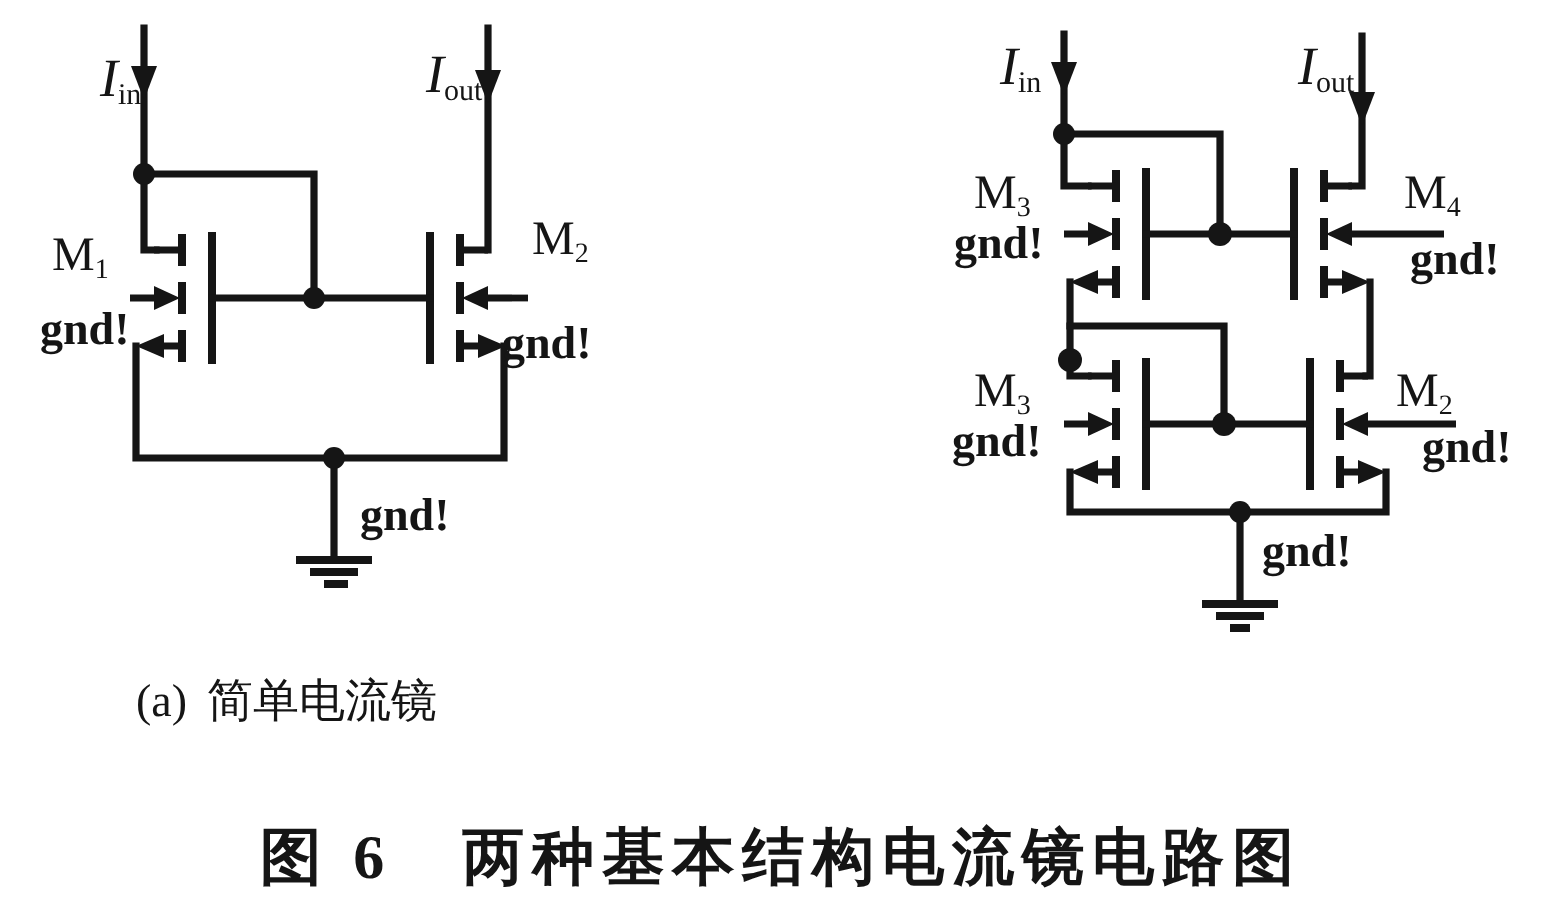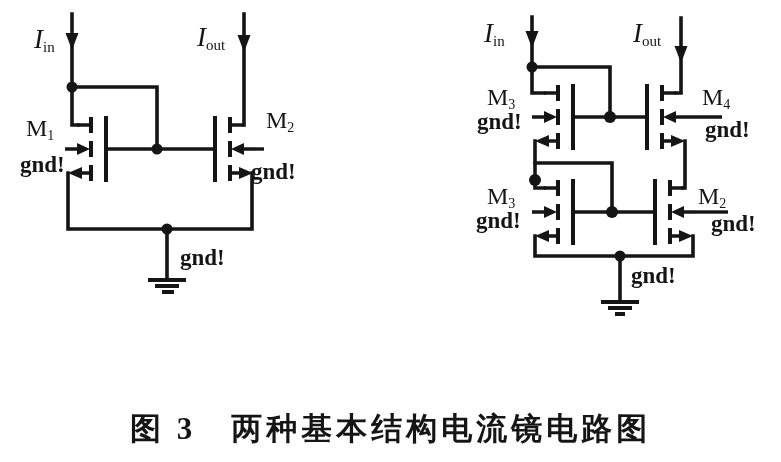--- a/index.html
+++ b/index.html
@@ -5,21 +5,21 @@
   html,body{margin:0;padding:0;background:#ffffff;}
   #fig{position:relative;width:781px;height:462px;background:#ffffff;overflow:hidden;
        font-family:"Liberation Serif",serif;color:#151515;}
   svg{position:absolute;left:0;top:0;}
   .wire{stroke:#151515;stroke-width:3.6;fill:none;stroke-linecap:square;stroke-linejoin:miter;}
   .bars{stroke:#151515;stroke-width:4;fill:none;stroke-linecap:butt;}
   .leads{stroke:#151515;stroke-width:3.4;fill:none;stroke-linecap:butt;}
   .fl{fill:#151515;stroke:none;}
   .gbar{stroke:#151515;stroke-width:4;fill:none;stroke-linecap:butt;}
   .lbl{position:absolute;white-space:nowrap;line-height:1;}
-  .cur{font-size:27px;font-style:normal;}
+  .cur{font-size:27px;font-style:normal;margin-left:16px;}
   .cur i{font-style:italic;font-weight:500;}
   .cur sub{font-size:15px;font-style:normal;vertical-align:-4px;letter-spacing:0;}
   .mlbl{font-size:24px;}
   .mlbl sub{font-size:14px;vertical-align:-4px;}
   .gnd{font-size:23px;font-weight:bold;}
   .cap{font-size:23px;}
   .cap .pfx{margin-right:10px;}
   .title{position:absolute;left:0;top:408px;width:781px;text-align:center;
          font-size:31px;font-weight:bold;letter-spacing:4px;}
 </style>
@@ -93,28 +93,29 @@
     </g>
   </svg>
 
   <div class="lbl cur" style="left:34px;top:26px"><i>I</i><sub>in</sub></div>
   <div class="lbl cur" style="left:197px;top:24px"><i>I</i><sub>out</sub></div>
   <div class="lbl mlbl" style="left:26px;top:116px"><span>M</span><sub>1</sub></div>
   <div class="lbl mlbl" style="left:266px;top:108px"><span>M</span><sub>2</sub></div>
   <div class="lbl gnd" style="left:20px;top:153px">gnd!</div>
   <div class="lbl gnd" style="left:251px;top:160px">gnd!</div>
   <div class="lbl gnd" style="left:180px;top:246px">gnd!</div>
+  <div class="lbl cap" style="left:68px;top:339px"><span class="pfx">(a)</span><span>简单电流镜</span></div>
 
   <div class="lbl cur" style="left:484px;top:20px"><i>I</i><sub>in</sub></div>
   <div class="lbl cur" style="left:633px;top:20px"><i>I</i><sub>out</sub></div>
   <div class="lbl mlbl" style="left:487px;top:85px"><span>M</span><sub>3</sub></div>
   <div class="lbl mlbl" style="left:702px;top:85px"><span>M</span><sub>4</sub></div>
   <div class="lbl mlbl" style="left:487px;top:184px"><span>M</span><sub>3</sub></div>
   <div class="lbl mlbl" style="left:698px;top:184px"><span>M</span><sub>2</sub></div>
   <div class="lbl gnd" style="left:477px;top:110px">gnd!</div>
   <div class="lbl gnd" style="left:705px;top:118px">gnd!</div>
   <div class="lbl gnd" style="left:476px;top:209px">gnd!</div>
   <div class="lbl gnd" style="left:711px;top:212px">gnd!</div>
   <div class="lbl gnd" style="left:631px;top:264px">gnd!</div>
 
-  <div class="title">图 3　两种基本结构电流镜电路图</div>
+  <div class="title">图 6　两种基本结构电流镜电路图</div>
 
 </div>
 
 </body></html>

